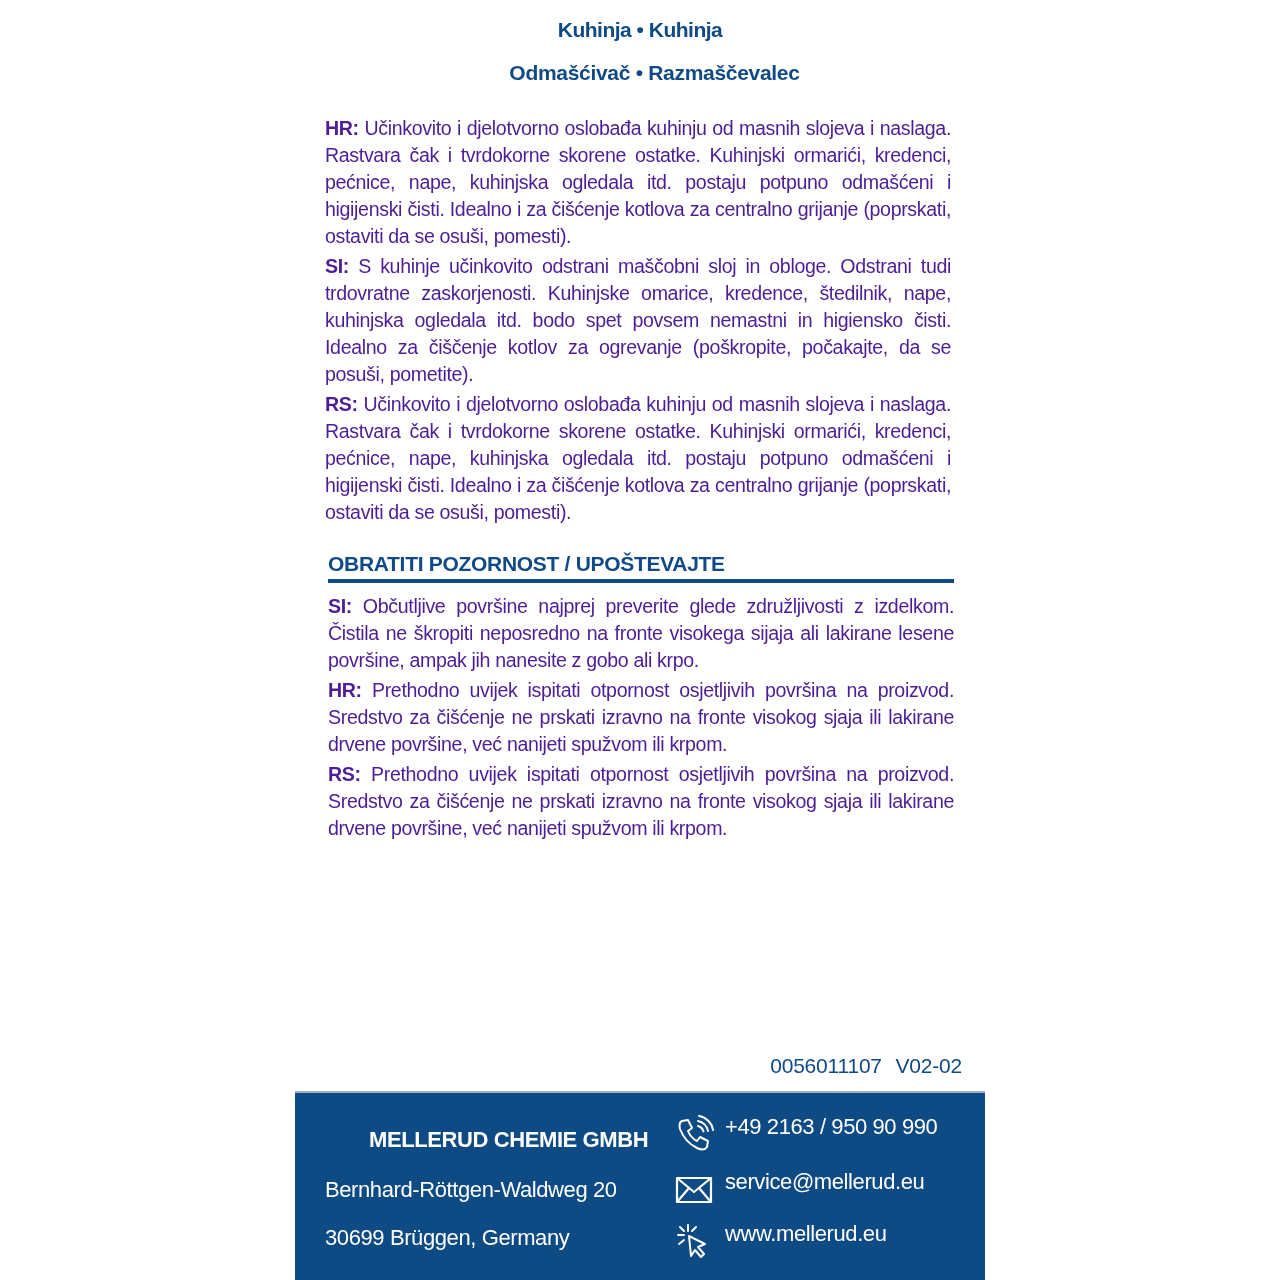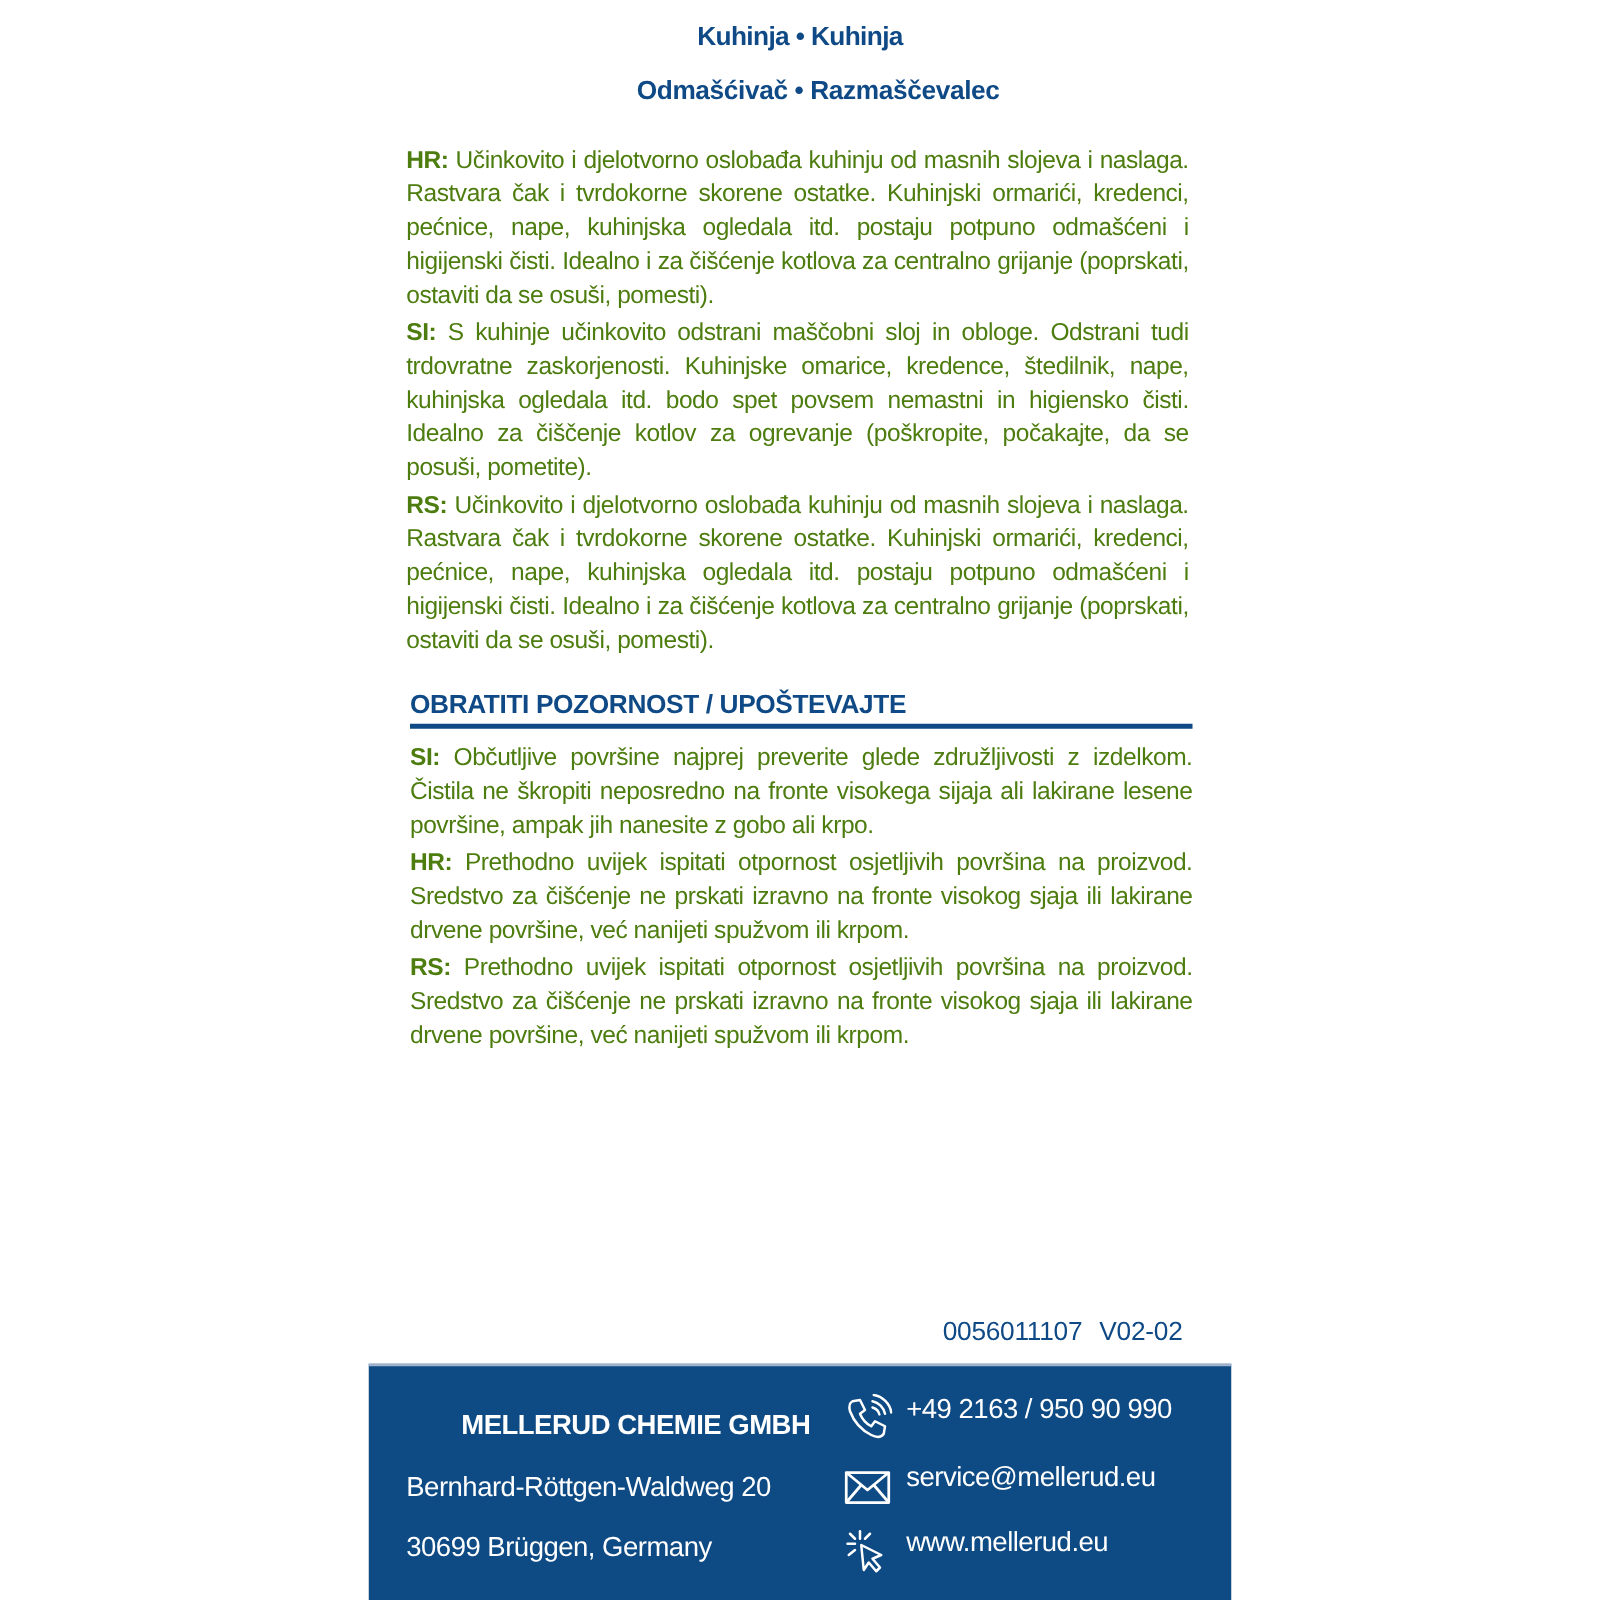--- a/index.html
+++ b/index.html
@@ -14,31 +14,31 @@
   .subtitle {
     position: absolute; left: 16px; width: 1277px; top: 61px; text-align: center;
     font-size: 21px; font-weight: bold; letter-spacing: -0.3px; color: #0f4a86;
   }
   .section { position: absolute; left: 325px; width: 626px; }
   .section-head {
     font-size: 21px; font-weight: bold; letter-spacing: -0.3px; color: #0f4a86;
     padding-bottom: 3px; border-bottom: 4px solid #0f4a86;
   }
   .para {
-    font-size: 19.6px; line-height: 27px; text-align: justify; color: #4d7c0f;
+    font-size: 19.6px; line-height: 27px; text-align: justify; color: #4c1d95;
     letter-spacing: -0.35px; margin-top: 3px;
   }
   .para .lang { font-weight: bold; }
   #sec1 { top: 110px; }
   #sec1 .section-head { width: 626px; }
   #sec1 .paras { margin-top: 5px; }
   #sec2 { top: 552px; left: 328px; width: 626px; }
   #sec2 .paras { margin-top: 10px; }
   .code {
-    position: absolute; top: 1054px; right: 334px; font-size: 21px; color: #0f4a86; letter-spacing: -0.2px;
+    position: absolute; top: 1054px; right: 318px; font-size: 21px; color: #0f4a86; letter-spacing: -0.2px;
     word-spacing: 8px;
   }
   .footer {
     position: absolute; left: 295px; top: 1091px; width: 690px; height: 189px;
     background: #0e4a83; border-top: 2px solid #9fb4cc; color: #ffffff;
   }
   .f-left { position: absolute; left: 30px; top: 0; }
   .f-left .row { position: absolute; white-space: nowrap; font-size: 22px; letter-spacing: -0.4px; }
   .f-company { top: 34px; font-weight: bold; margin-left: 44px; }
   .f-street { top: 84px; }

